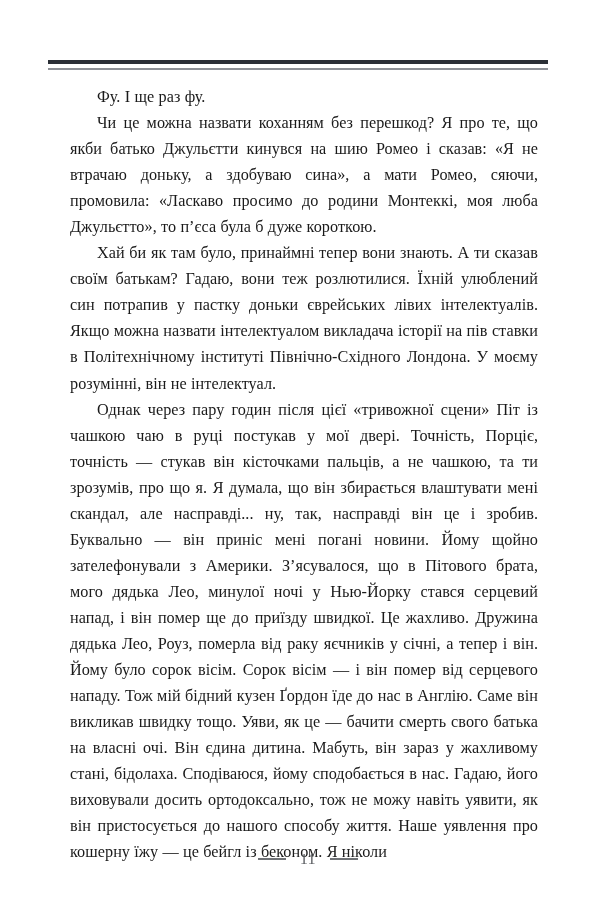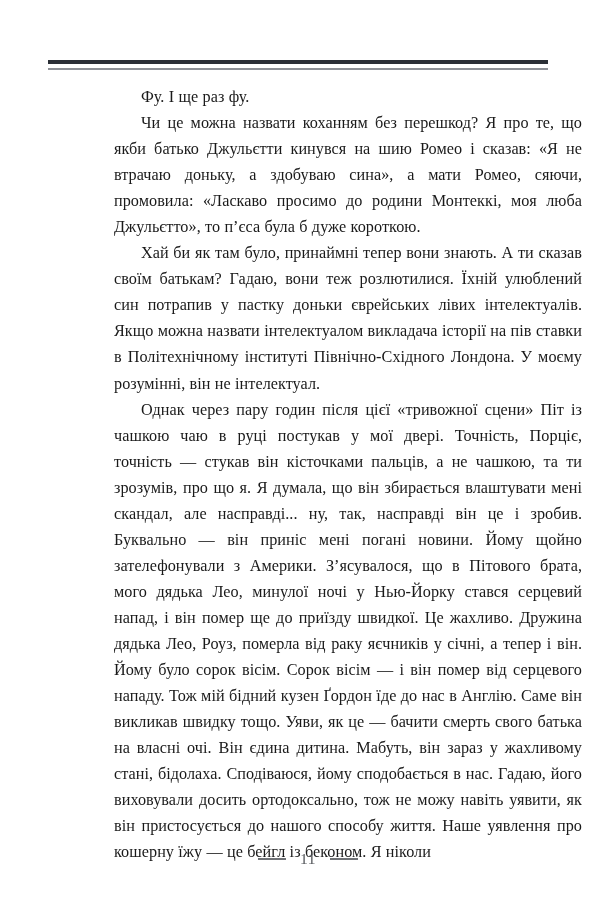--- a/index.html
+++ b/index.html
@@ -46,21 +46,20 @@
     height: 2px;
     background: #8d9096;
   }
 
   
   .text-block {
     position: absolute;
     left: 70px;
     top: 84px;
     width: 468px;
-    margin-left: 44px;
   }
 
   p.para {
     margin: 0;
     text-indent: 27px;
     text-align: justify;
     font-size: 16.2px;
     line-height: 26.05px;
     letter-spacing: 0.05px;
     word-spacing: 0.2px;

